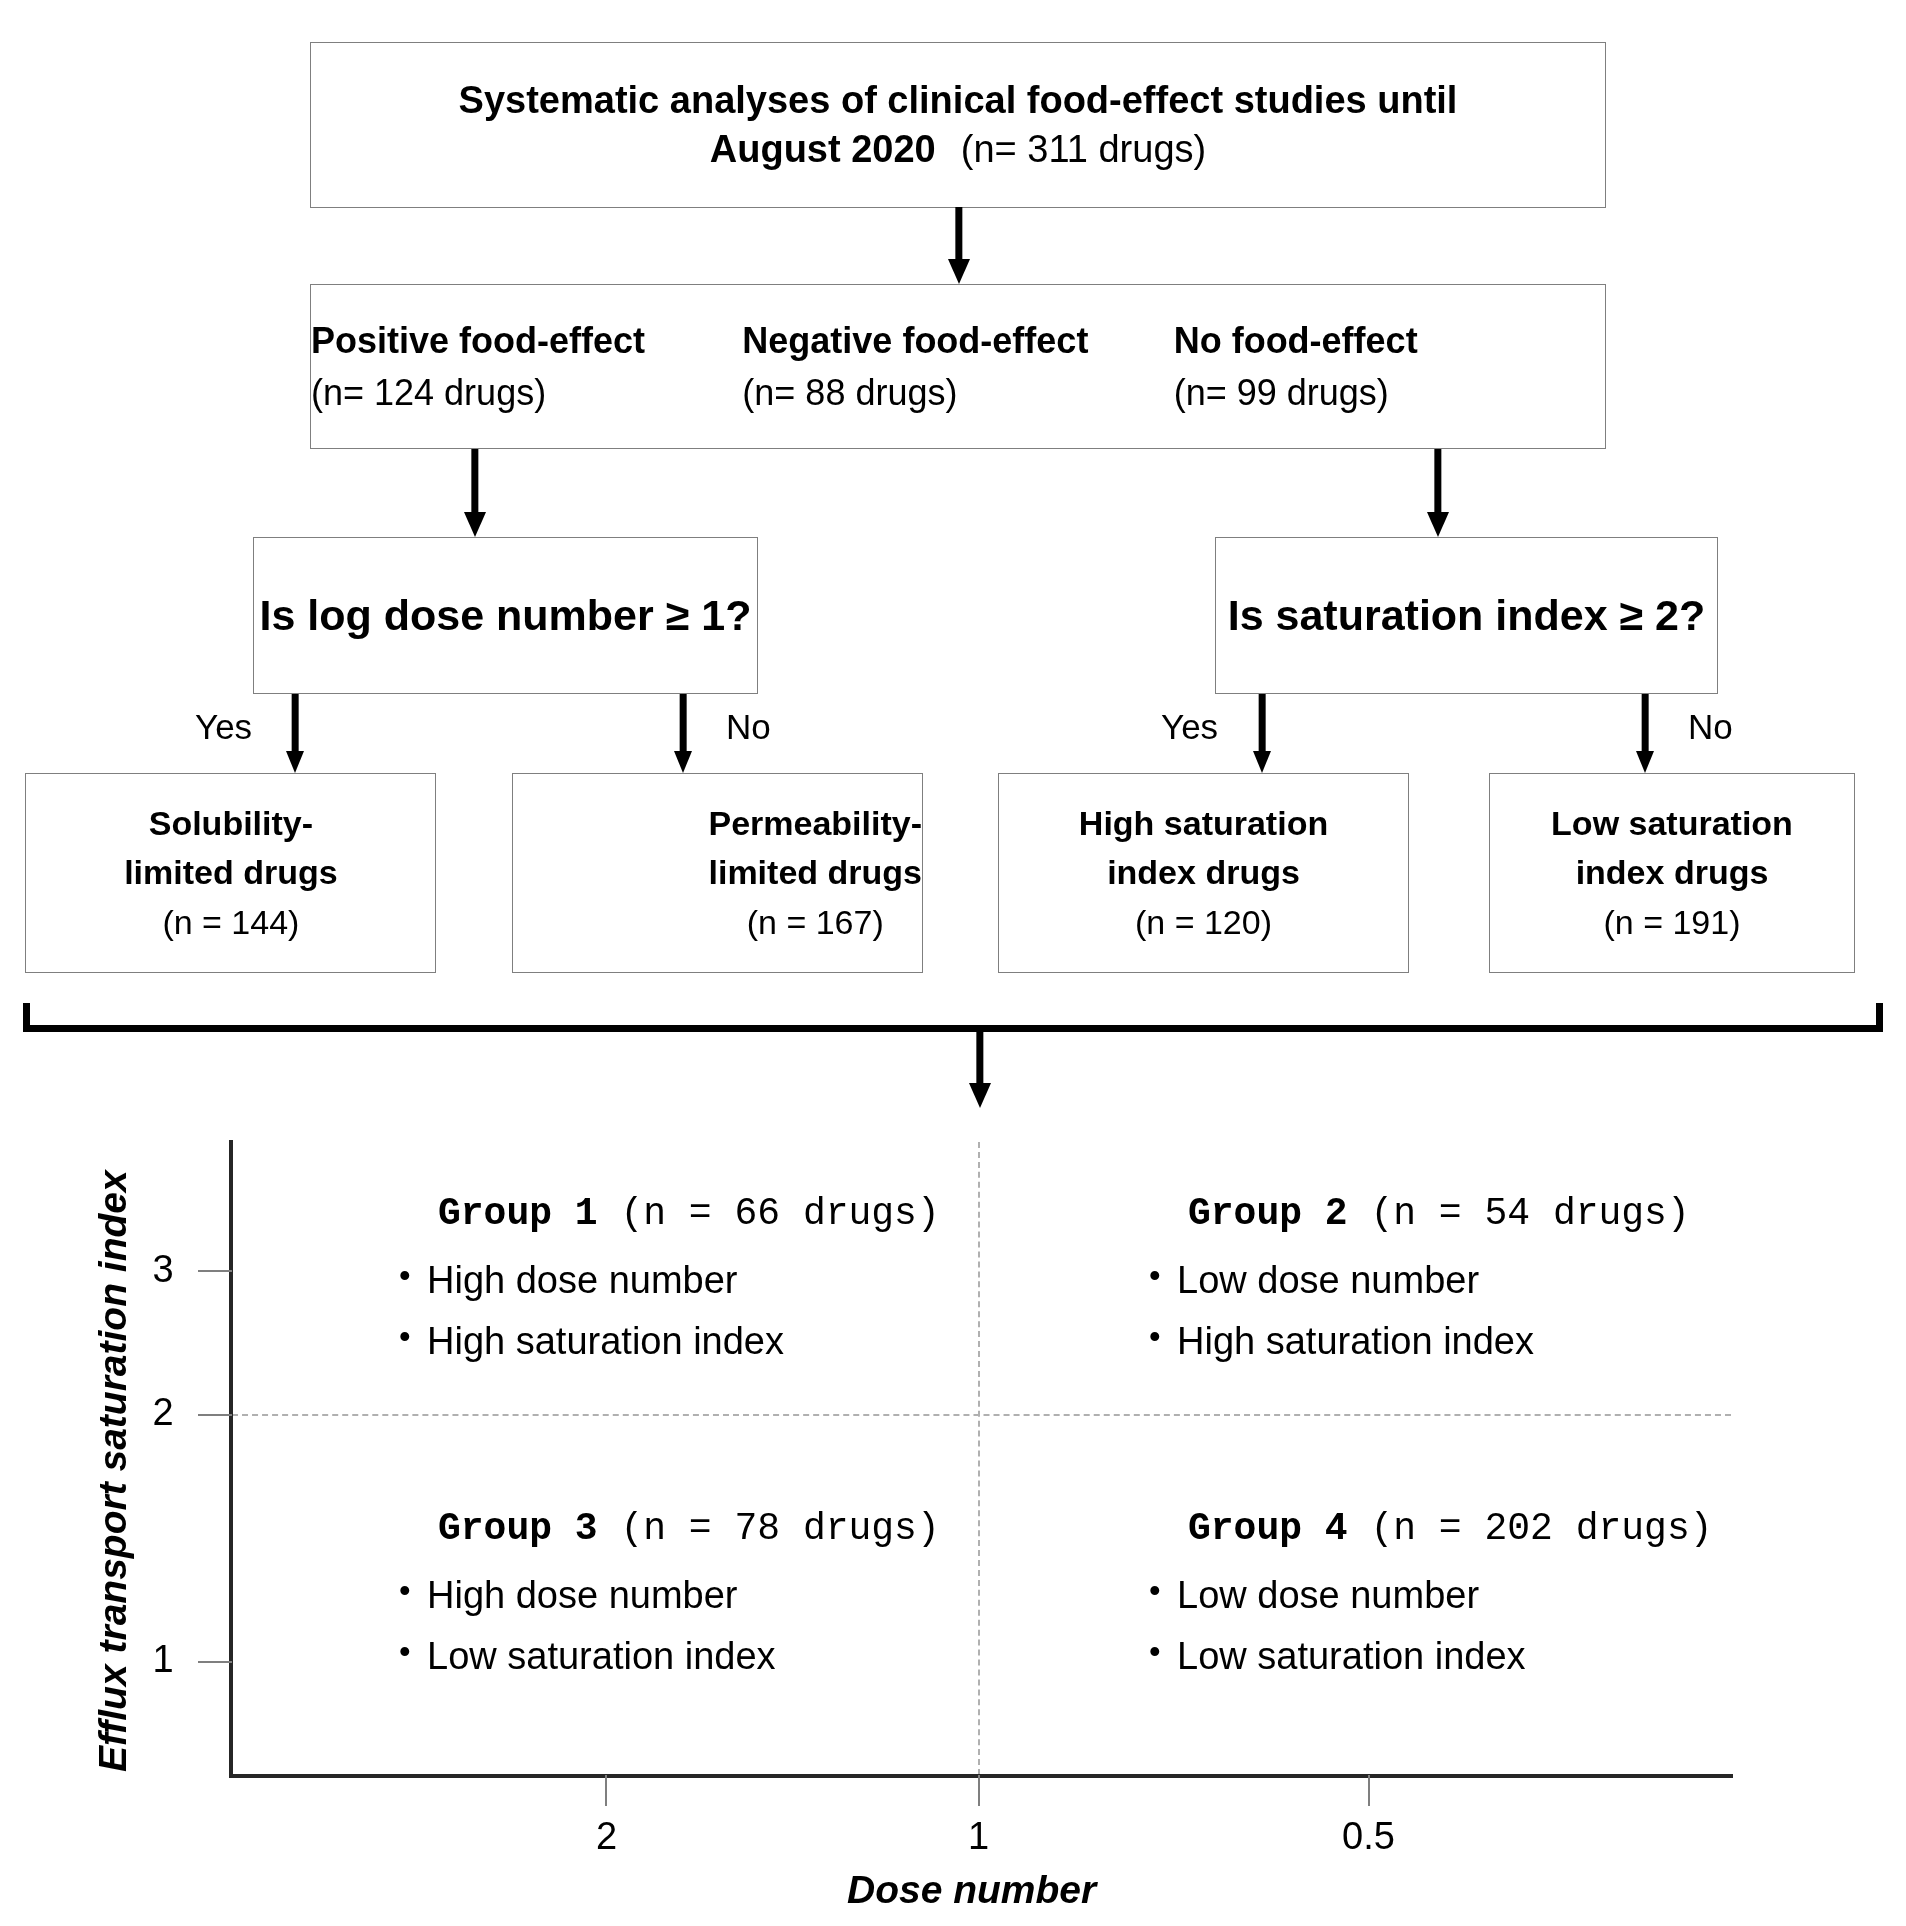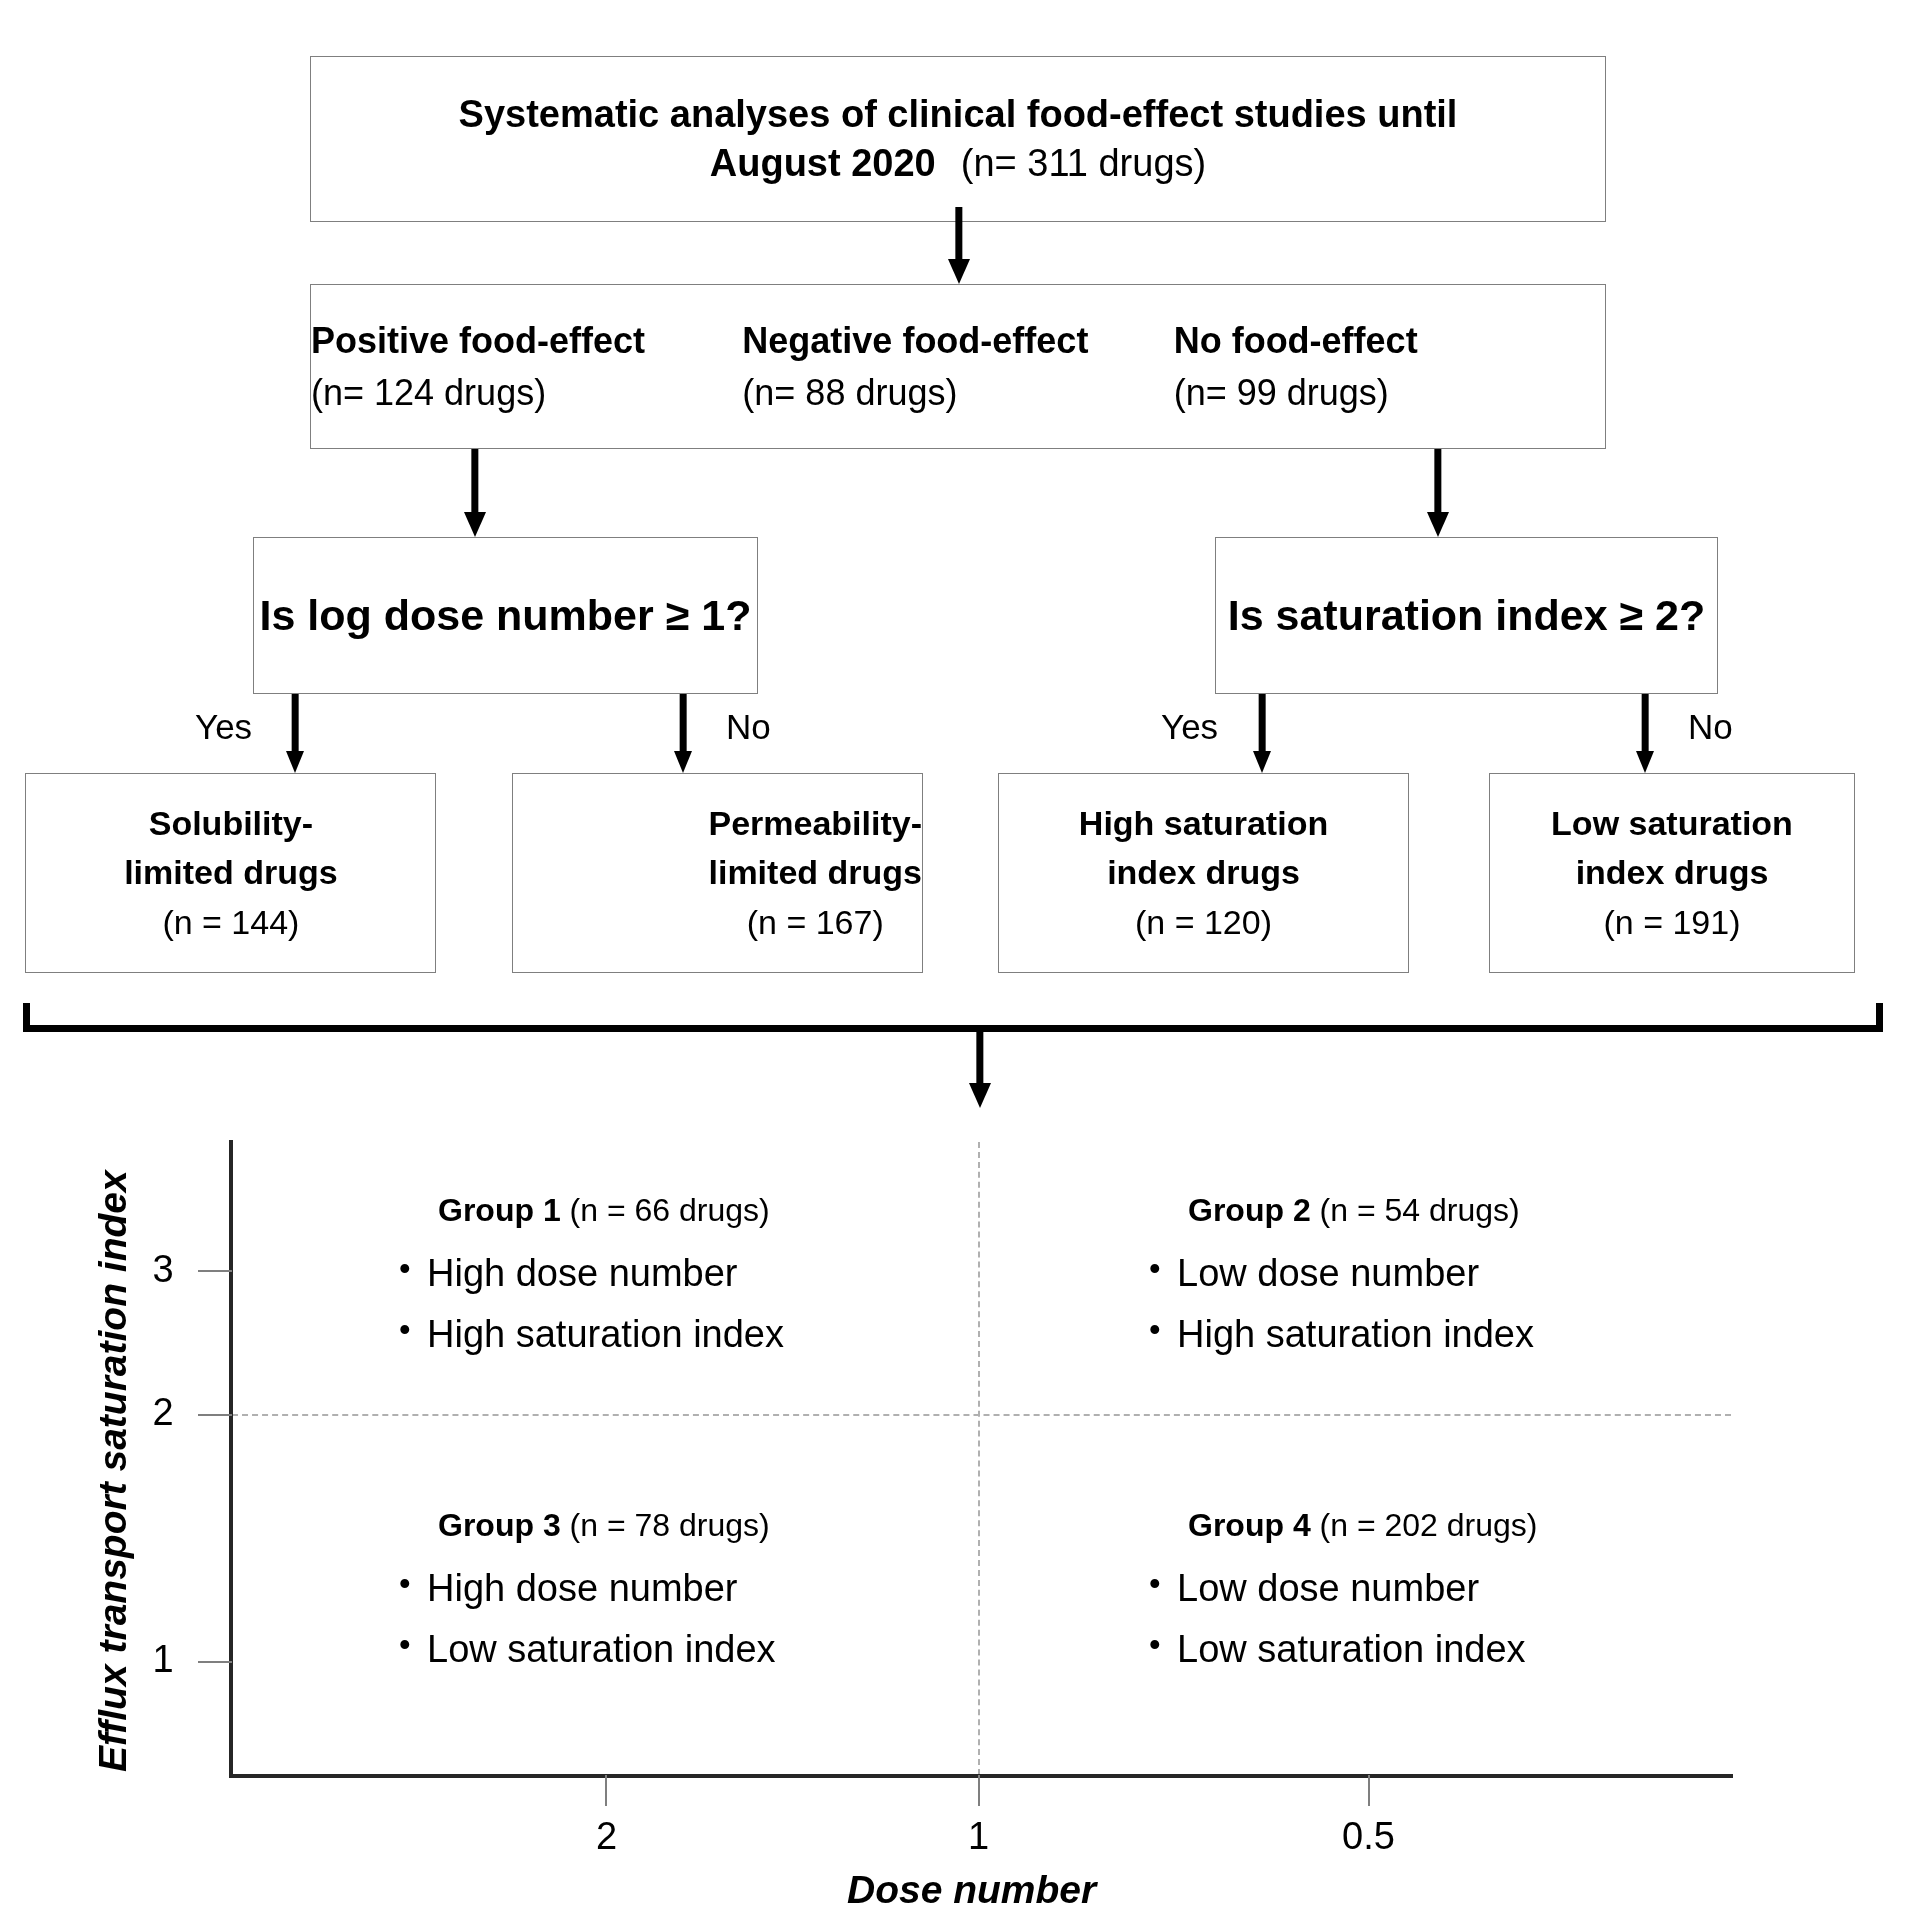--- a/index.html
+++ b/index.html
@@ -123,24 +123,25 @@
     color:#000;
   }
   .ylab{
     transform-origin:0 0;
     transform:rotate(-90deg);
   }
 
   
   .grp{position:absolute;}
   .grp .ghead{
-    font-size:32px;
+    font-size:38px;
     line-height:1.2;
     white-space:nowrap;
     margin-bottom:13.3px;
+    font-family:Liberation Mono, monospace;
   }
   .grp .ghead b{font-weight:bold;}
   .grp .ghead span{font-weight:normal;}
   .grp ul{
     list-style:none;
     margin:0;padding:0;
   }
   .grp li{
     font-size:38px;
     line-height:1.62;
@@ -154,21 +155,21 @@
     left:0;top:-1.2px;
     font-size:33px;
   }
   .grp.indent .ghead{padding-left:39px;}
 </style>
 </head>
 <body>
 
 <div id="canvas">
 
-  <div class="fbox" style="left:310px;top:56px;width:1296px;height:166px;">
+  <div class="fbox" style="left:310px;top:42px;width:1296px;height:166px;">
     <div class="title-l1">Systematic analyses of clinical food-effect studies until</div>
     <div class="title-l2">
       <b>August 2020</b>
       <span style="display:inline-block;width:14.5px;"></span><span>(n= 311 drugs)</span>
     </div>
   </div>
 
   <div class="arrow" style="left:944px;top:207px;width:29px;height:77px;">
     <div class="shaft" style="width:7.3px;height:56px;"></div>
     <div class="head"></div>

